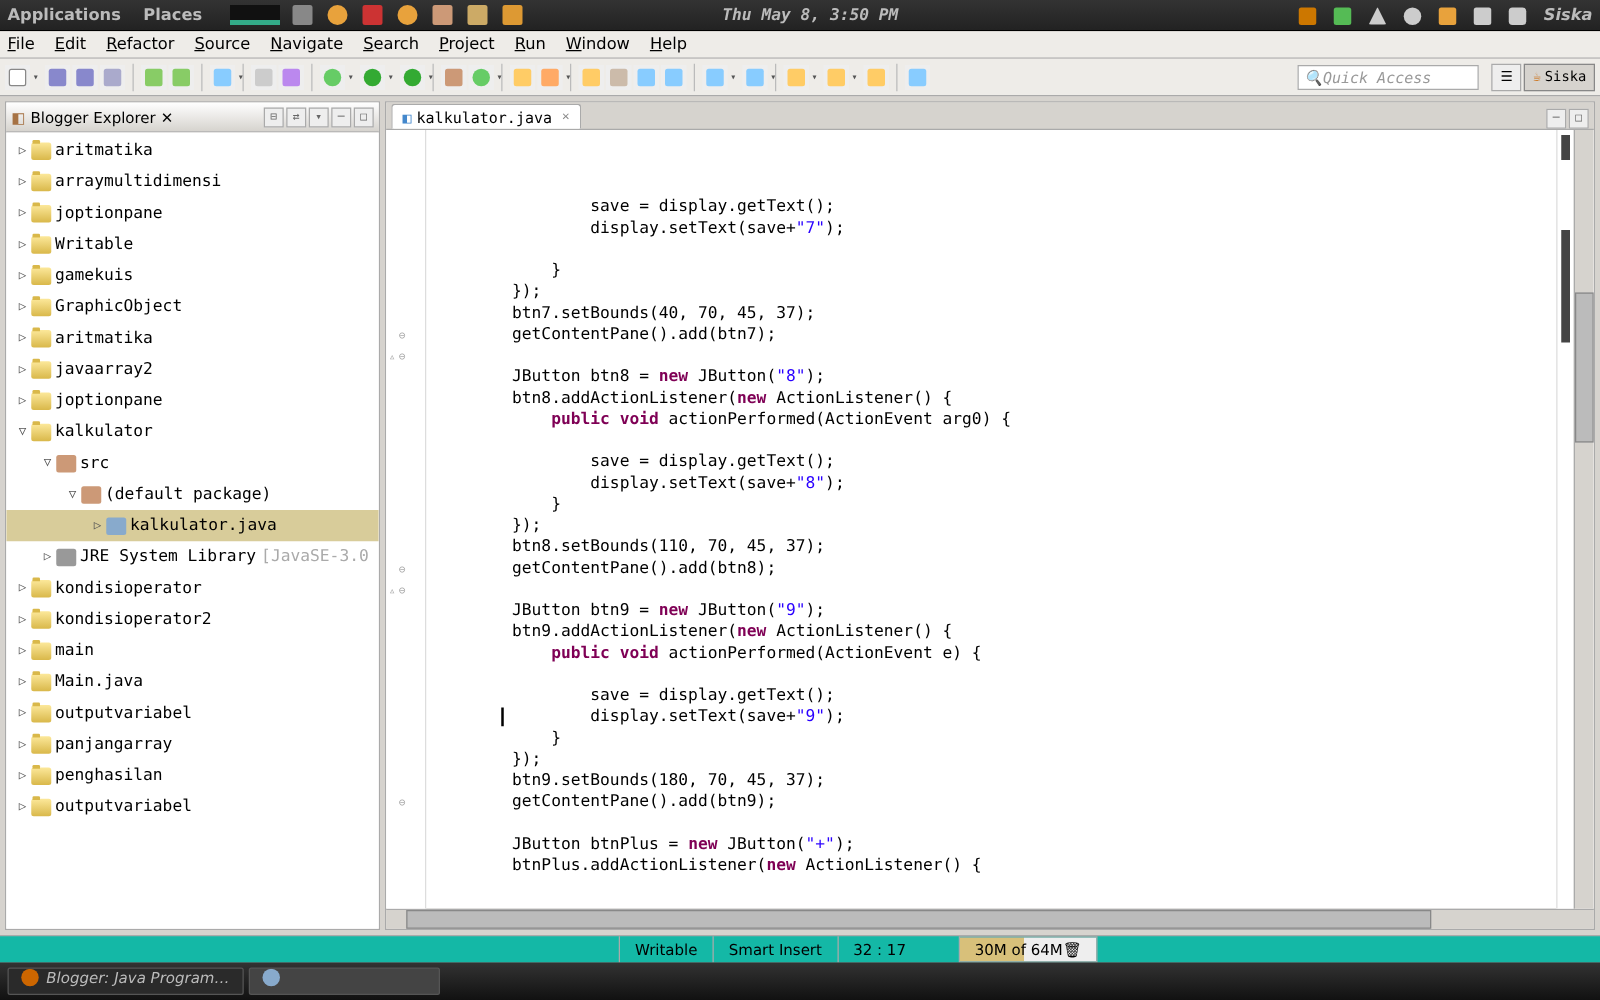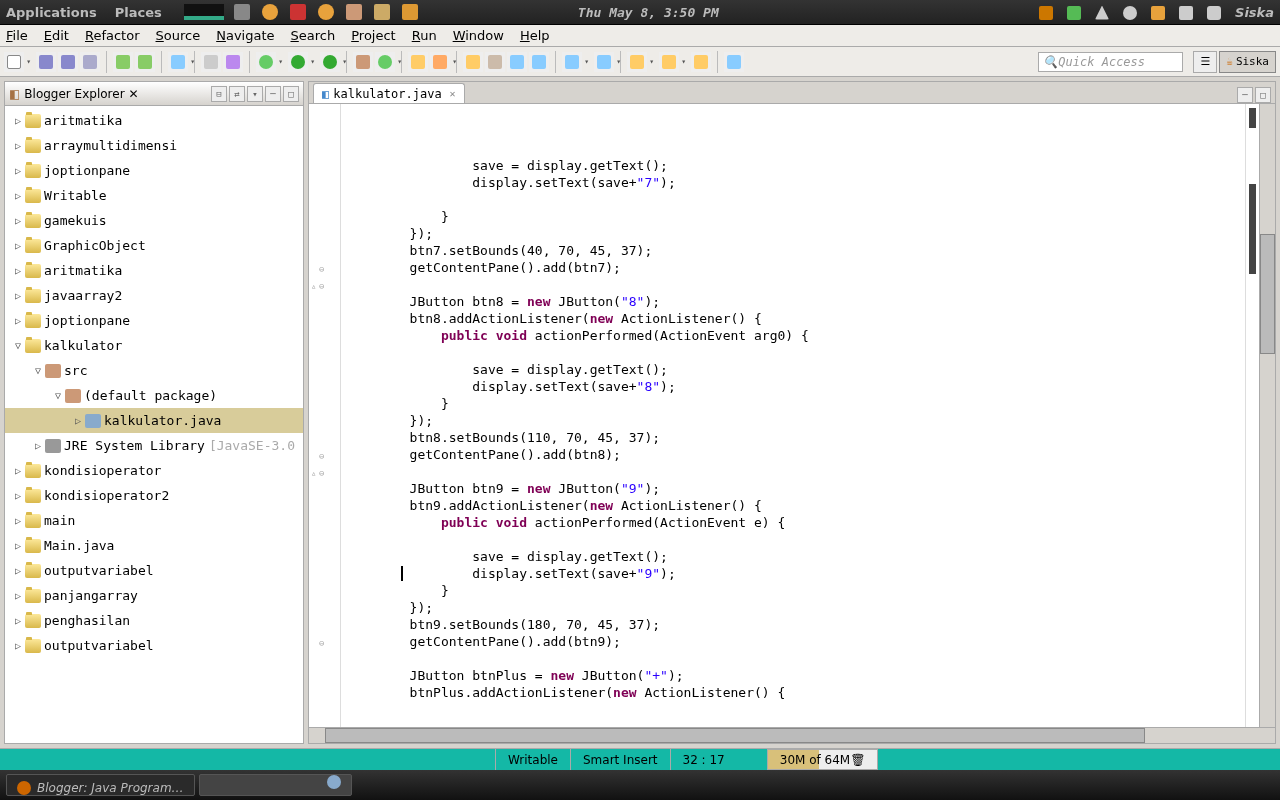--- a/index.html
+++ b/index.html
@@ -79,21 +79,21 @@
 .editor .vscroll .thumb { position:absolute; top:130px; height:120px; left:0; right:0; background:#bbb; border:1px solid #888; }
 .editor .ehscroll { height:16px; background:#d6d3ce; border-top:1px solid #aaa; display:flex; }
 .editor .ehscroll .thumbh { margin-left:16px; width:820px; height:100%; background:#bbb; border:1px solid #888; }
 
 .statusbar { height:22px; background:#14b8a6; border-top:1px solid #aaa; display:flex; align-items:center; font-size:12px; font-family:"DejaVu Sans",sans-serif; }
 .statusbar .cell { border-left:1px solid #aaa; padding:0 12px; height:100%; display:flex; align-items:center; }
 .statusbar .spacer { width:495px; }
 
 
 .taskbar { position:absolute; bottom:0; left:0; right:0; height:30px; background:linear-gradient(to bottom,#333,#111); display:flex; align-items:center; padding:0 6px; gap:4px; color:#bbb; font-family:"DejaVu Sans",sans-serif; font-style:italic; font-size:12px; }
-.taskbar .task { height:22px; padding:0 10px; background:#2a2a2a; border:1px solid #555; border-radius:2px; display:flex; align-items:flex-end; gap:6px; max-width:200px; overflow:hidden; white-space:nowrap; }
+.taskbar .task { height:22px; padding:0 10px; background:#2a2a2a; border:1px solid #555; border-radius:2px; display:flex; align-items:flex-start; gap:6px; max-width:200px; overflow:hidden; white-space:nowrap; }
 .taskbar .task .ticon { width:14px; height:14px; background:#c60; border-radius:50%; flex-shrink:0; }
 .taskbar .task.active { background:#444;flex-direction:column; }
 </style>
 </head>
 <body>
 
 <div class="osbar">
   <span class="osmenu">Applications</span>
   <span class="osmenu">Places</span>
   <div class="sysgraph"></div>

